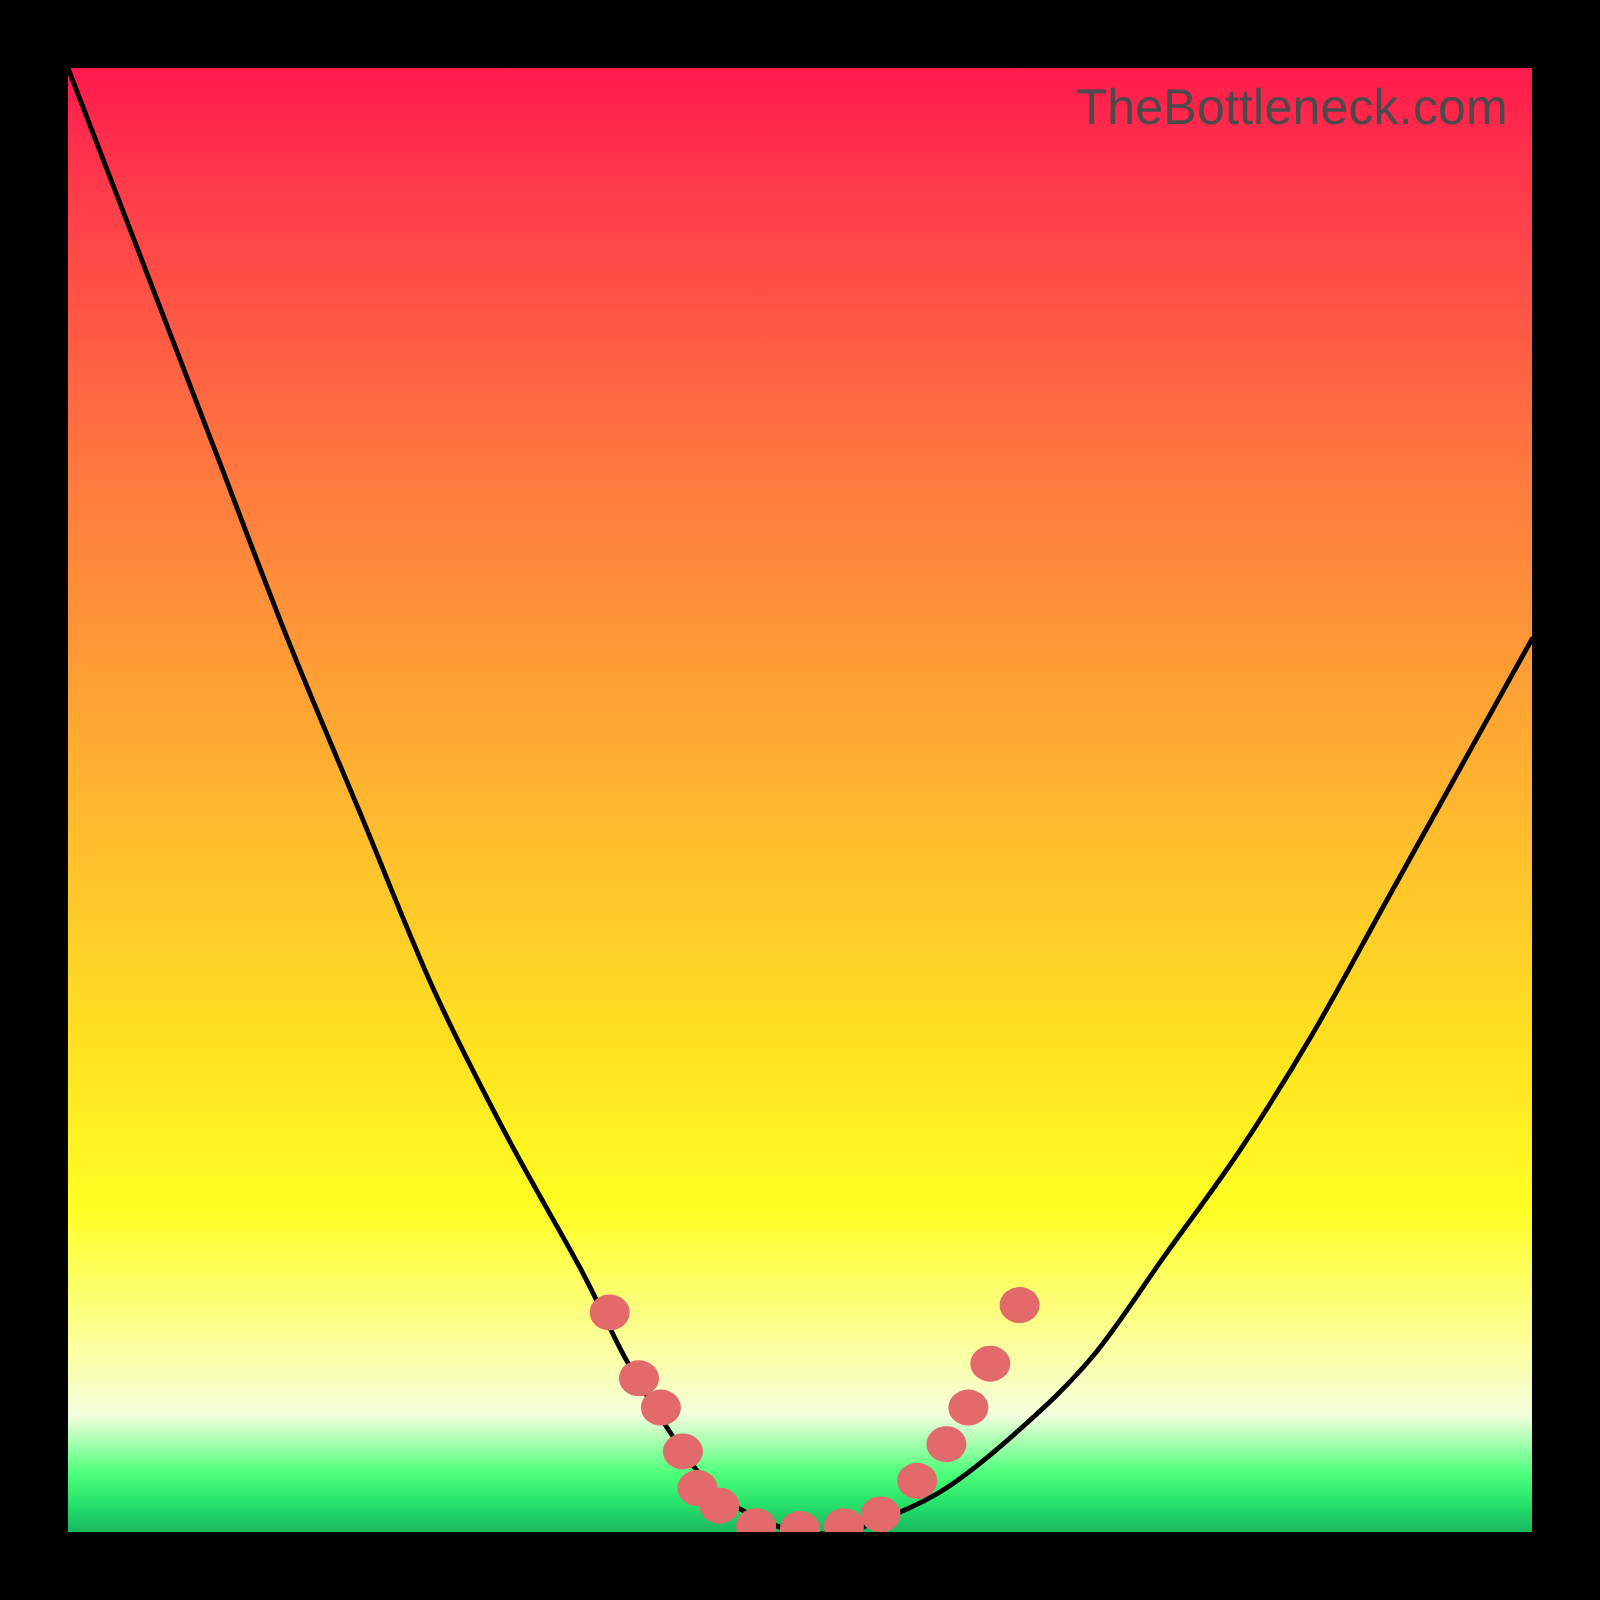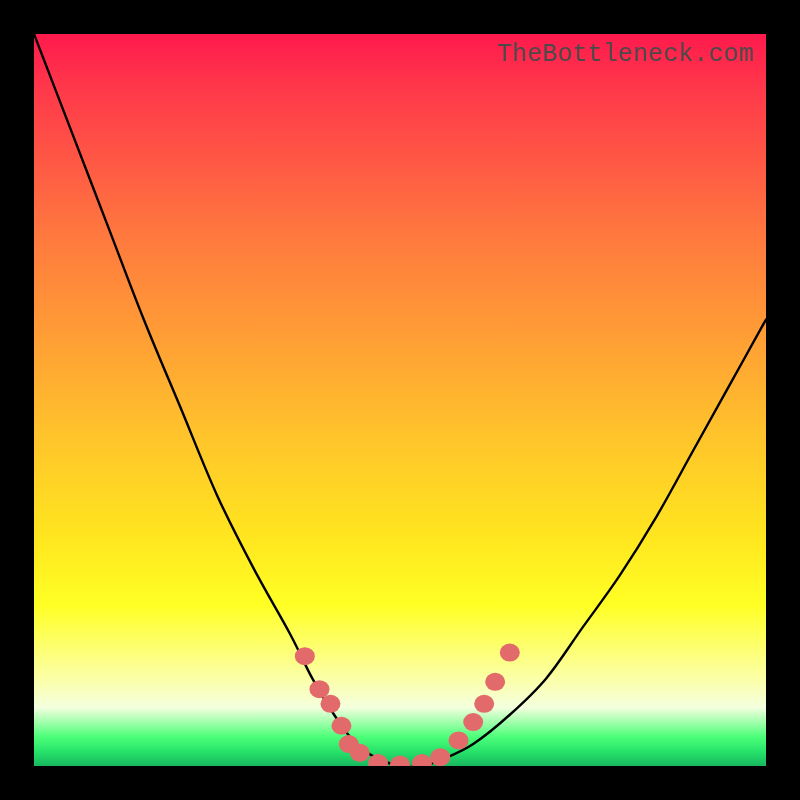--- a/index.html
+++ b/index.html
@@ -11,21 +11,20 @@
     background: #000;
     font-family: Arial, Helvetica, sans-serif;
   }
   .frame {
     position: absolute;
     top: 0;
     left: 0;
     width: 800px;
     height: 800px;
     background: #000;
-    font-family: Liberation Mono, monospace;
   }
   .plot-area {
     position: absolute;
     top: 34px;
     left: 34px;
     width: 732px;
     height: 732px;
     background: linear-gradient(to bottom,
       #ff1a4d 0%,
       #ff3a4a 8%,

